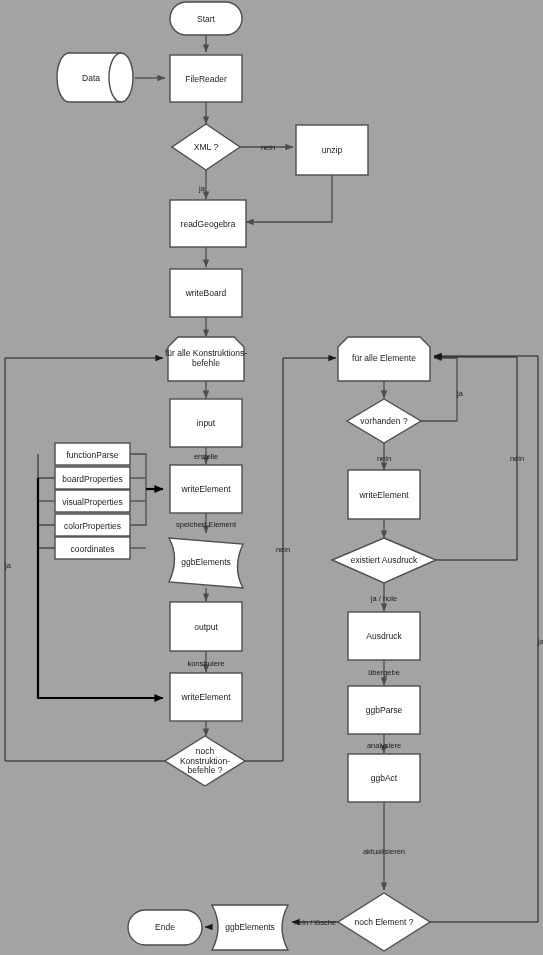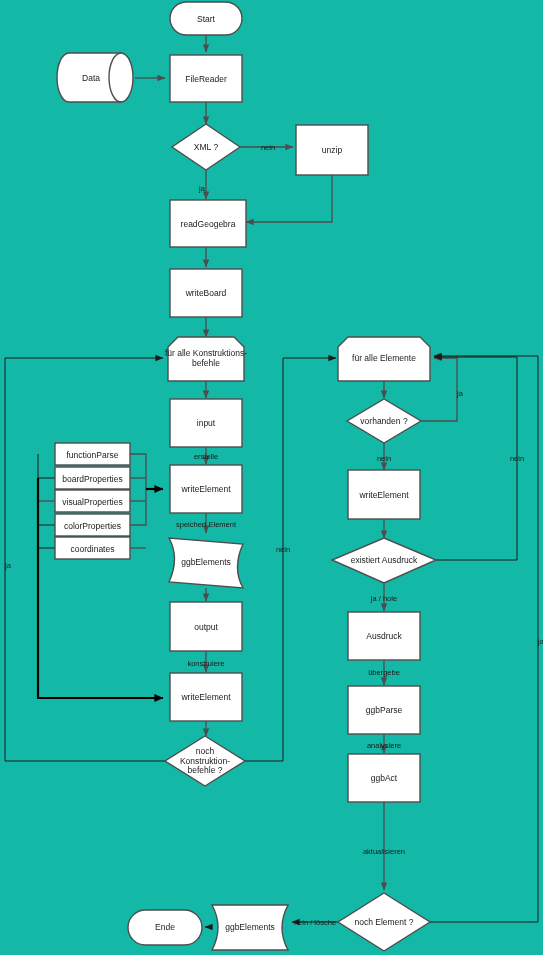--- a/index.html
+++ b/index.html
@@ -1,17 +1,17 @@
 <!DOCTYPE html>
 <html><head>
 <meta charset="utf-8">
 <style>
   html,body{margin:0;padding:0;background:#ffffff;}
   body{font-family:"Liberation Sans","DejaVu Sans",sans-serif;}
-  #chart-root{position:relative;width:543px;height:955px;overflow:hidden;background:#14b8a6;}
+  #chart-root{position:relative;width:543px;height:955px;overflow:hidden;background:#a3a3a3;}
   svg{display:block;}
   .node-fill{fill:#ffffff;}
   .node-stroke{stroke:#4d4d4d;stroke-width:1.4;}
   .edge{stroke:#4d4d4d;stroke-width:1.3;fill:none;}
   .edge-thin{stroke:#1a1a1a;stroke-width:1.0;fill:none;}
   .edge-thick{stroke:#000000;stroke-width:2.2;fill:none;}
   .nodetext{font-size:8.5px;fill:#1a1a1a;font-family:"Liberation Sans","DejaVu Sans",sans-serif;text-anchor:middle;}
   .edgelabel{font-size:7.5px;fill:#1a1a1a;font-family:"Liberation Sans","DejaVu Sans",sans-serif;text-anchor:middle;}
 </style>
 </head>

